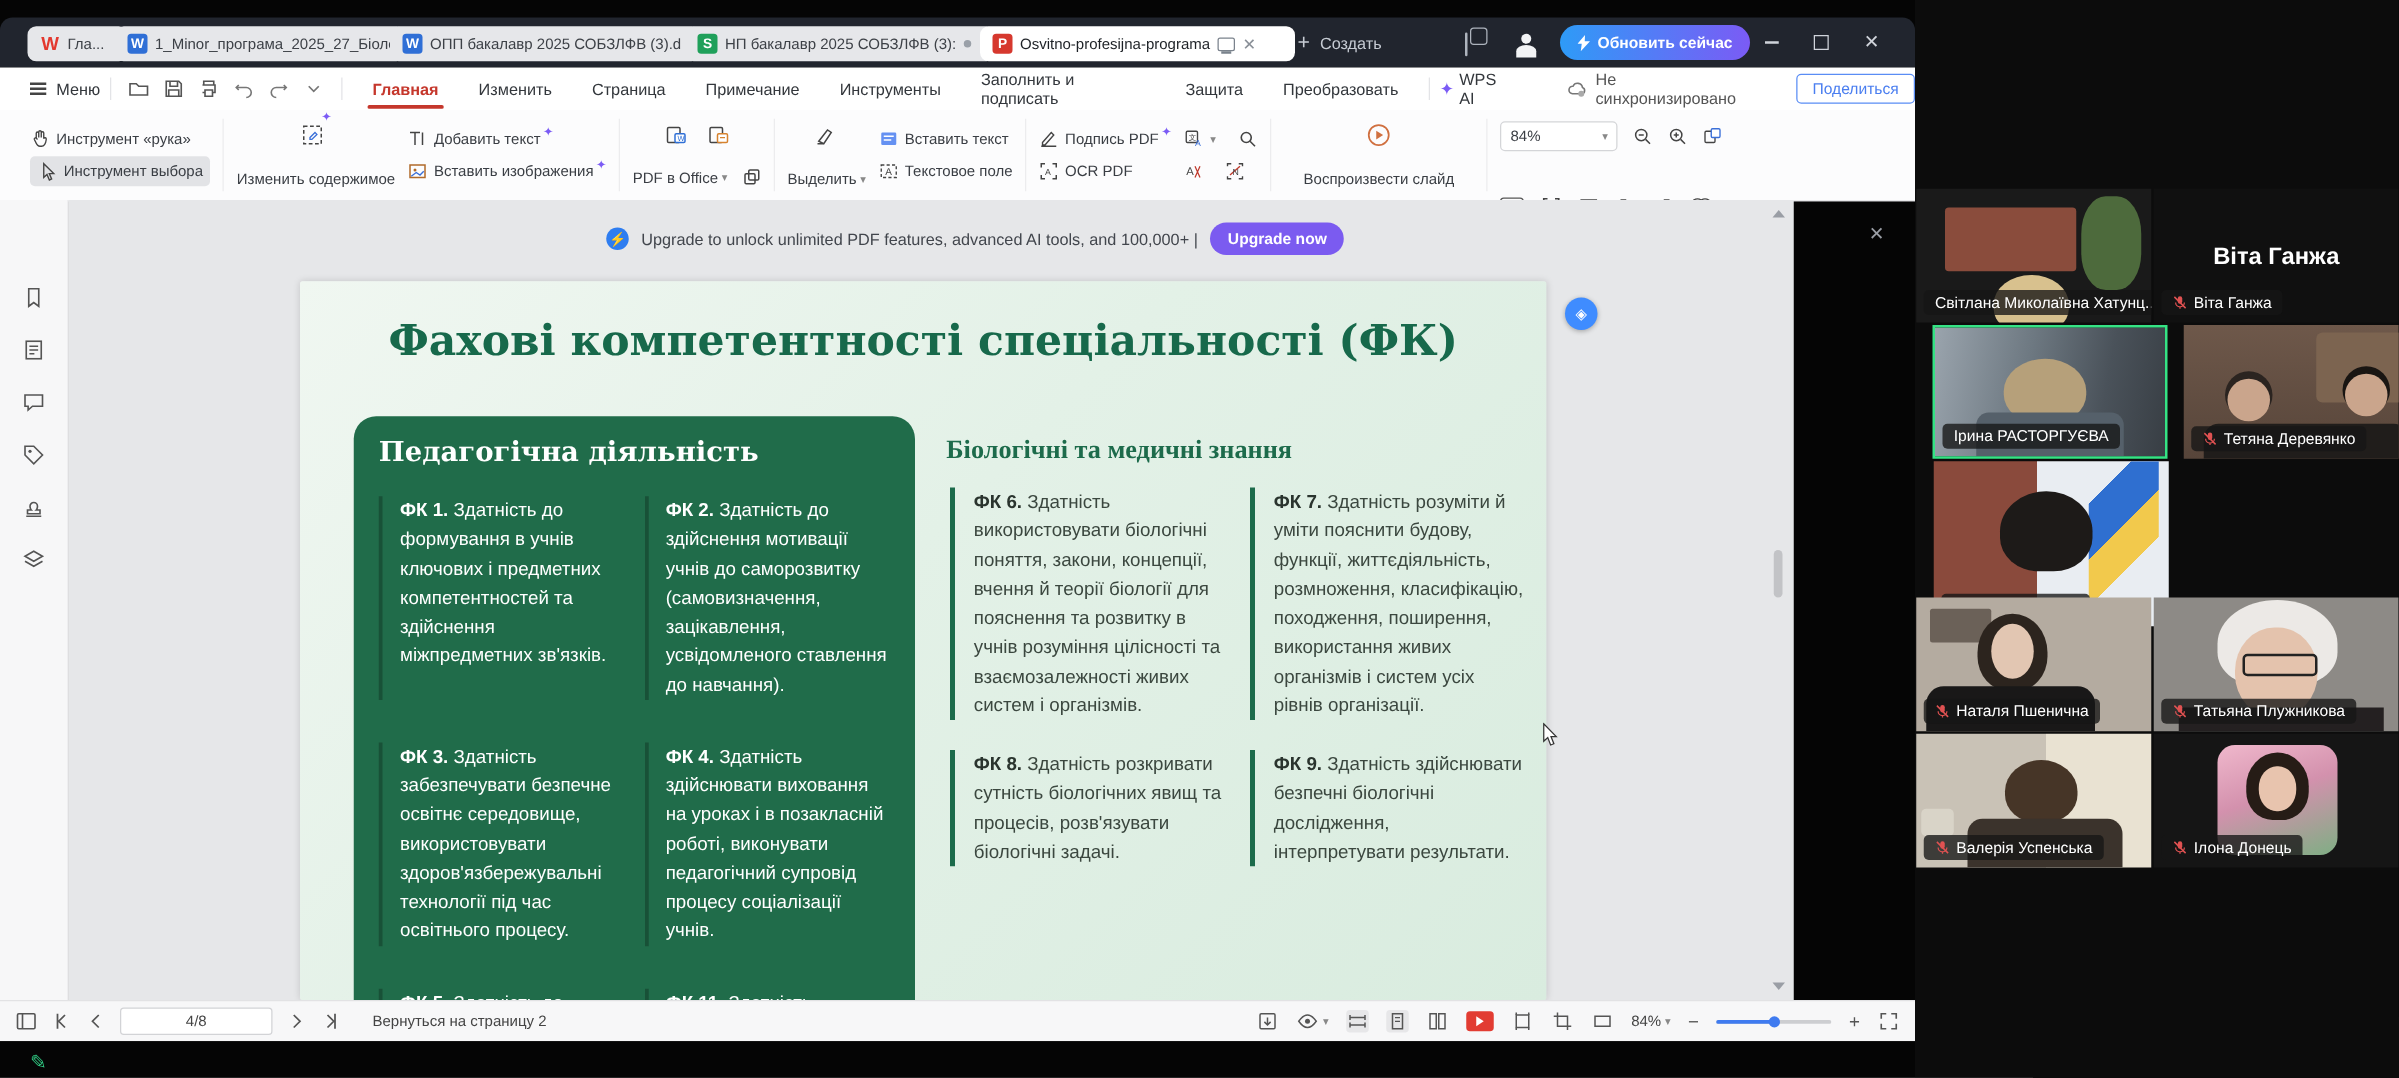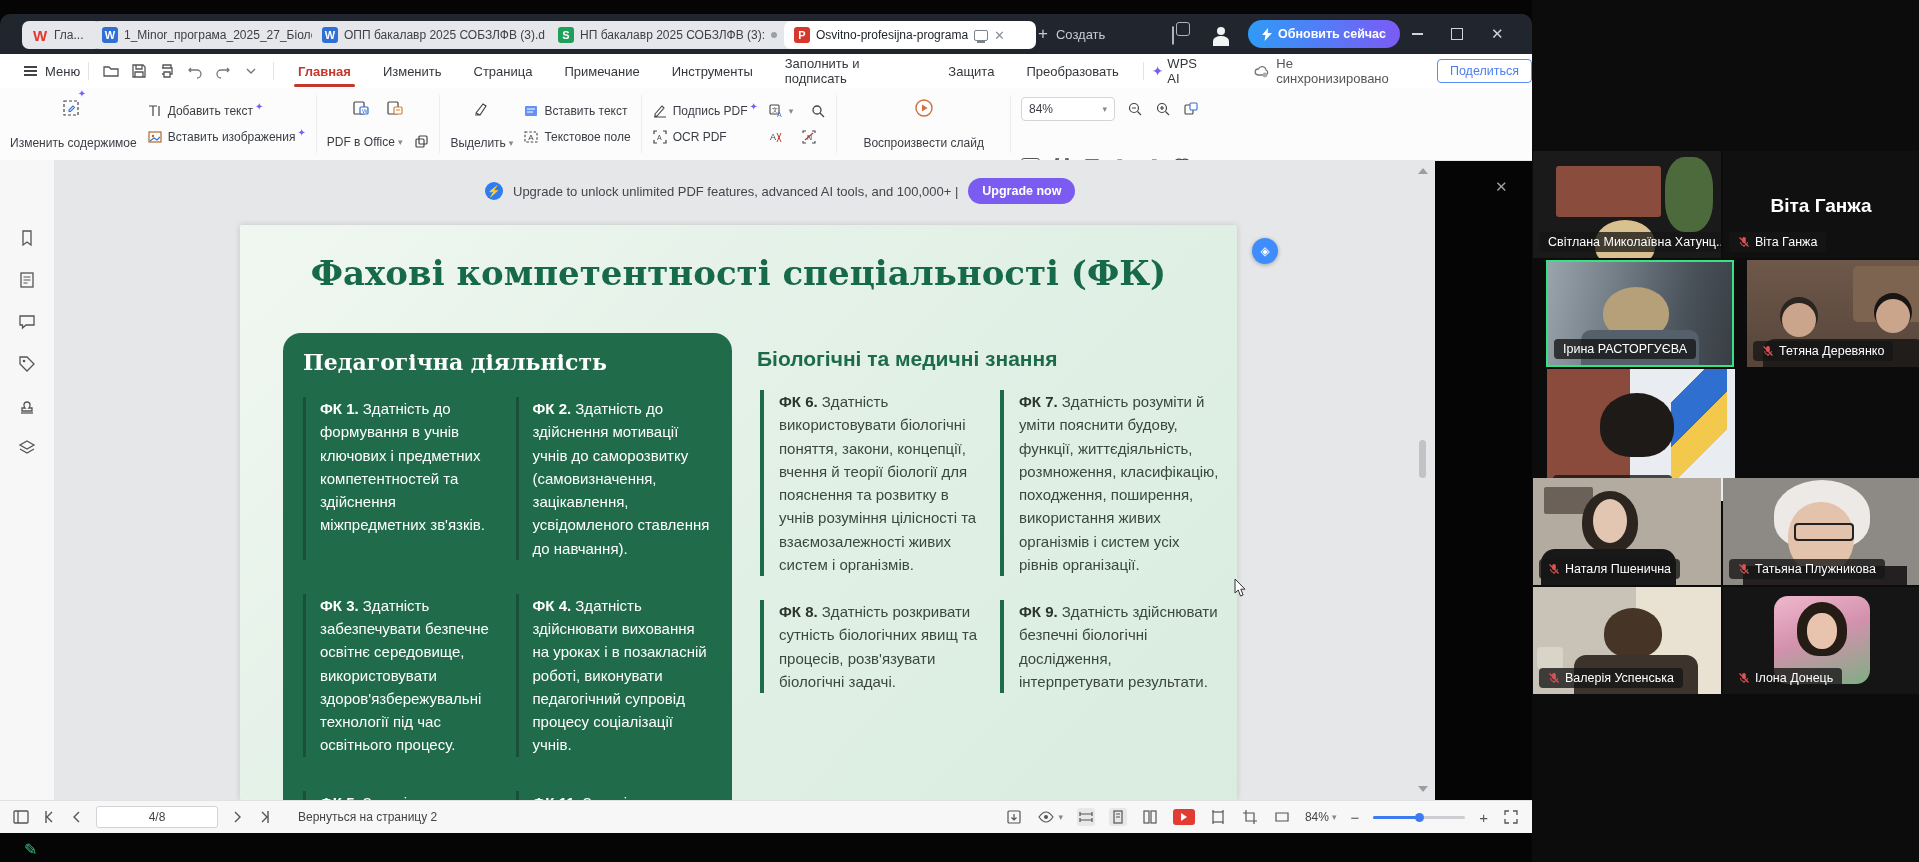--- a/index.html
+++ b/index.html
@@ -75,21 +75,21 @@
   #slide{position:absolute;left:185px;top:65px;width:997px;height:575px;overflow:hidden;border-radius:2px;
          background:linear-gradient(135deg,#f0f7f1 0%,#e3f1e7 45%,#d9ecdf 100%);box-shadow:0 0 6px rgba(0,0,0,.15);}
   #slidetitle{position:absolute;left:0;top:28px;width:100%;text-align:center;
          font-family:"DejaVu Serif",serif;font-weight:bold;font-size:34px;color:#17694b;}
   #greenbox{position:absolute;left:43px;top:108px;width:449px;height:500px;background:#206c4a;border-radius:18px;
             padding:16px 20px;box-sizing:border-box;color:#fff;}
   #greenbox h3{margin:0;font-family:"DejaVu Serif",serif;font-size:22px;font-weight:bold;}
   .boxgrid{display:grid;grid-template-columns:1fr 1fr;column-gap:16px;row-gap:34px;margin-top:22px;}
   .fkitem{border-left:3px solid rgba(0,0,0,.25);padding-left:14px;font-size:15px;line-height:1.55;}
   .fkitem b{font-weight:bold;}
-  #biohead{position:absolute;left:517px;top:122px;font-family:Liberation Sans, sans-serif;font-weight:bold;font-size:21px;color:#1d6b4b;}
+  #biohead{position:absolute;left:517px;top:122px;font-family:Liberation Serif, serif;font-weight:bold;font-size:21px;color:#1d6b4b;}
   #biogrid{position:absolute;left:520px;top:165px;width:460px;display:grid;grid-template-columns:1fr 1fr;column-gap:20px;row-gap:24px;}
   .bioitem{border-left:4px solid #1c6b4b;padding-left:15px;font-size:15px;line-height:1.55;color:#3b473f;}
   .bioitem b{color:#2a342e;}
   .floatbot{position:absolute;left:1197px;top:78px;width:26px;height:26px;border-radius:50%;background:#3f8cff;
             color:#fff;font-size:12px;display:flex;align-items:center;justify-content:center;box-shadow:0 1px 4px rgba(0,0,0,.3);}
   .vscroll{position:absolute;left:1364px;top:280px;width:7px;height:38px;border-radius:4px;background:#c2c3c6;}
   .scrollarrow{position:absolute;left:1363px;width:0;height:0;border-left:5px solid transparent;border-right:5px solid transparent;}
   .cursor{position:absolute;left:1177px;top:418px;}
   
   #statusbar{left:0;top:800px;width:1532px;height:33px;background:#f7f7f8;border-top:1px solid #e2e2e4;
@@ -215,20 +215,36 @@
       <span class="micon"><svg viewBox="0 0 18 18">
             <path d="M5 13a3 3 0 01.4-6A4 4 0 0113 8a2.6 2.6 0 01-.5 5z" fill="none" stroke="#777" stroke-width="1.3"></path>
             <circle cx="12" cy="13" r="2.4" fill="#aaa"></circle>
           </svg></span>
       <span>Не синхронизировано</span>
     </span>
     <span class="sharebtn" style="margin-left:38px;">Поделиться</span>
   </div>
 
   <div id="toolbar" class="abs">
+    <div class="tgroup" style="margin-left:14px;">
+      <div class="tcol">
+        <div class="trow">
+          <span class="ic16"><svg viewBox="0 0 16 16">
+                <path d="M5 8V3.6a1 1 0 012 0V7 M7 6.5V2.6a1 1 0 012 0V7 M9 6.8V3.4a1 1 0 012 0V8 M11 8c.4-1.4 2.2-1 2 .6-.3 2.4-1 5.4-3.8 5.4H8c-1.8 0-2.7-1.3-3.6-3.6L3.5 8.6c-.4-1 .9-1.8 1.7-.9L6 8.6" fill="none" stroke="#444" stroke-width="1.1"></path>
+              </svg></span>
+          <span>Инструмент «рука»</span>
+        </div>
+        <div class="trow sel">
+          <span class="ic16"><svg viewBox="0 0 16 16">
+                <path d="M5 2v11l2.6-2.4L9.5 15l1.8-.8-1.9-4.3H13z" fill="none" stroke="#444" stroke-width="1.1"></path>
+              </svg></span>
+          <span>Инструмент выбора</span>
+        </div>
+      </div>
+    </div>
     <div class="tgroup">
       <div class="bigcol">
         <span style="display:flex;">
           <span class="ic20"><svg viewBox="0 0 20 20">
                 <rect x="3" y="3" width="14" height="14" fill="none" stroke="#444" stroke-width="1.2" stroke-dasharray="3 2"></rect>
                 <path d="M8 12l4-4 1.5 1.5-4 4H8z" fill="none" stroke="#3a6fd8" stroke-width="1.1"></path>
               </svg></span>
           <span class="sparkle">✦</span>
         </span>
         <span>Изменить содержимое</span>

